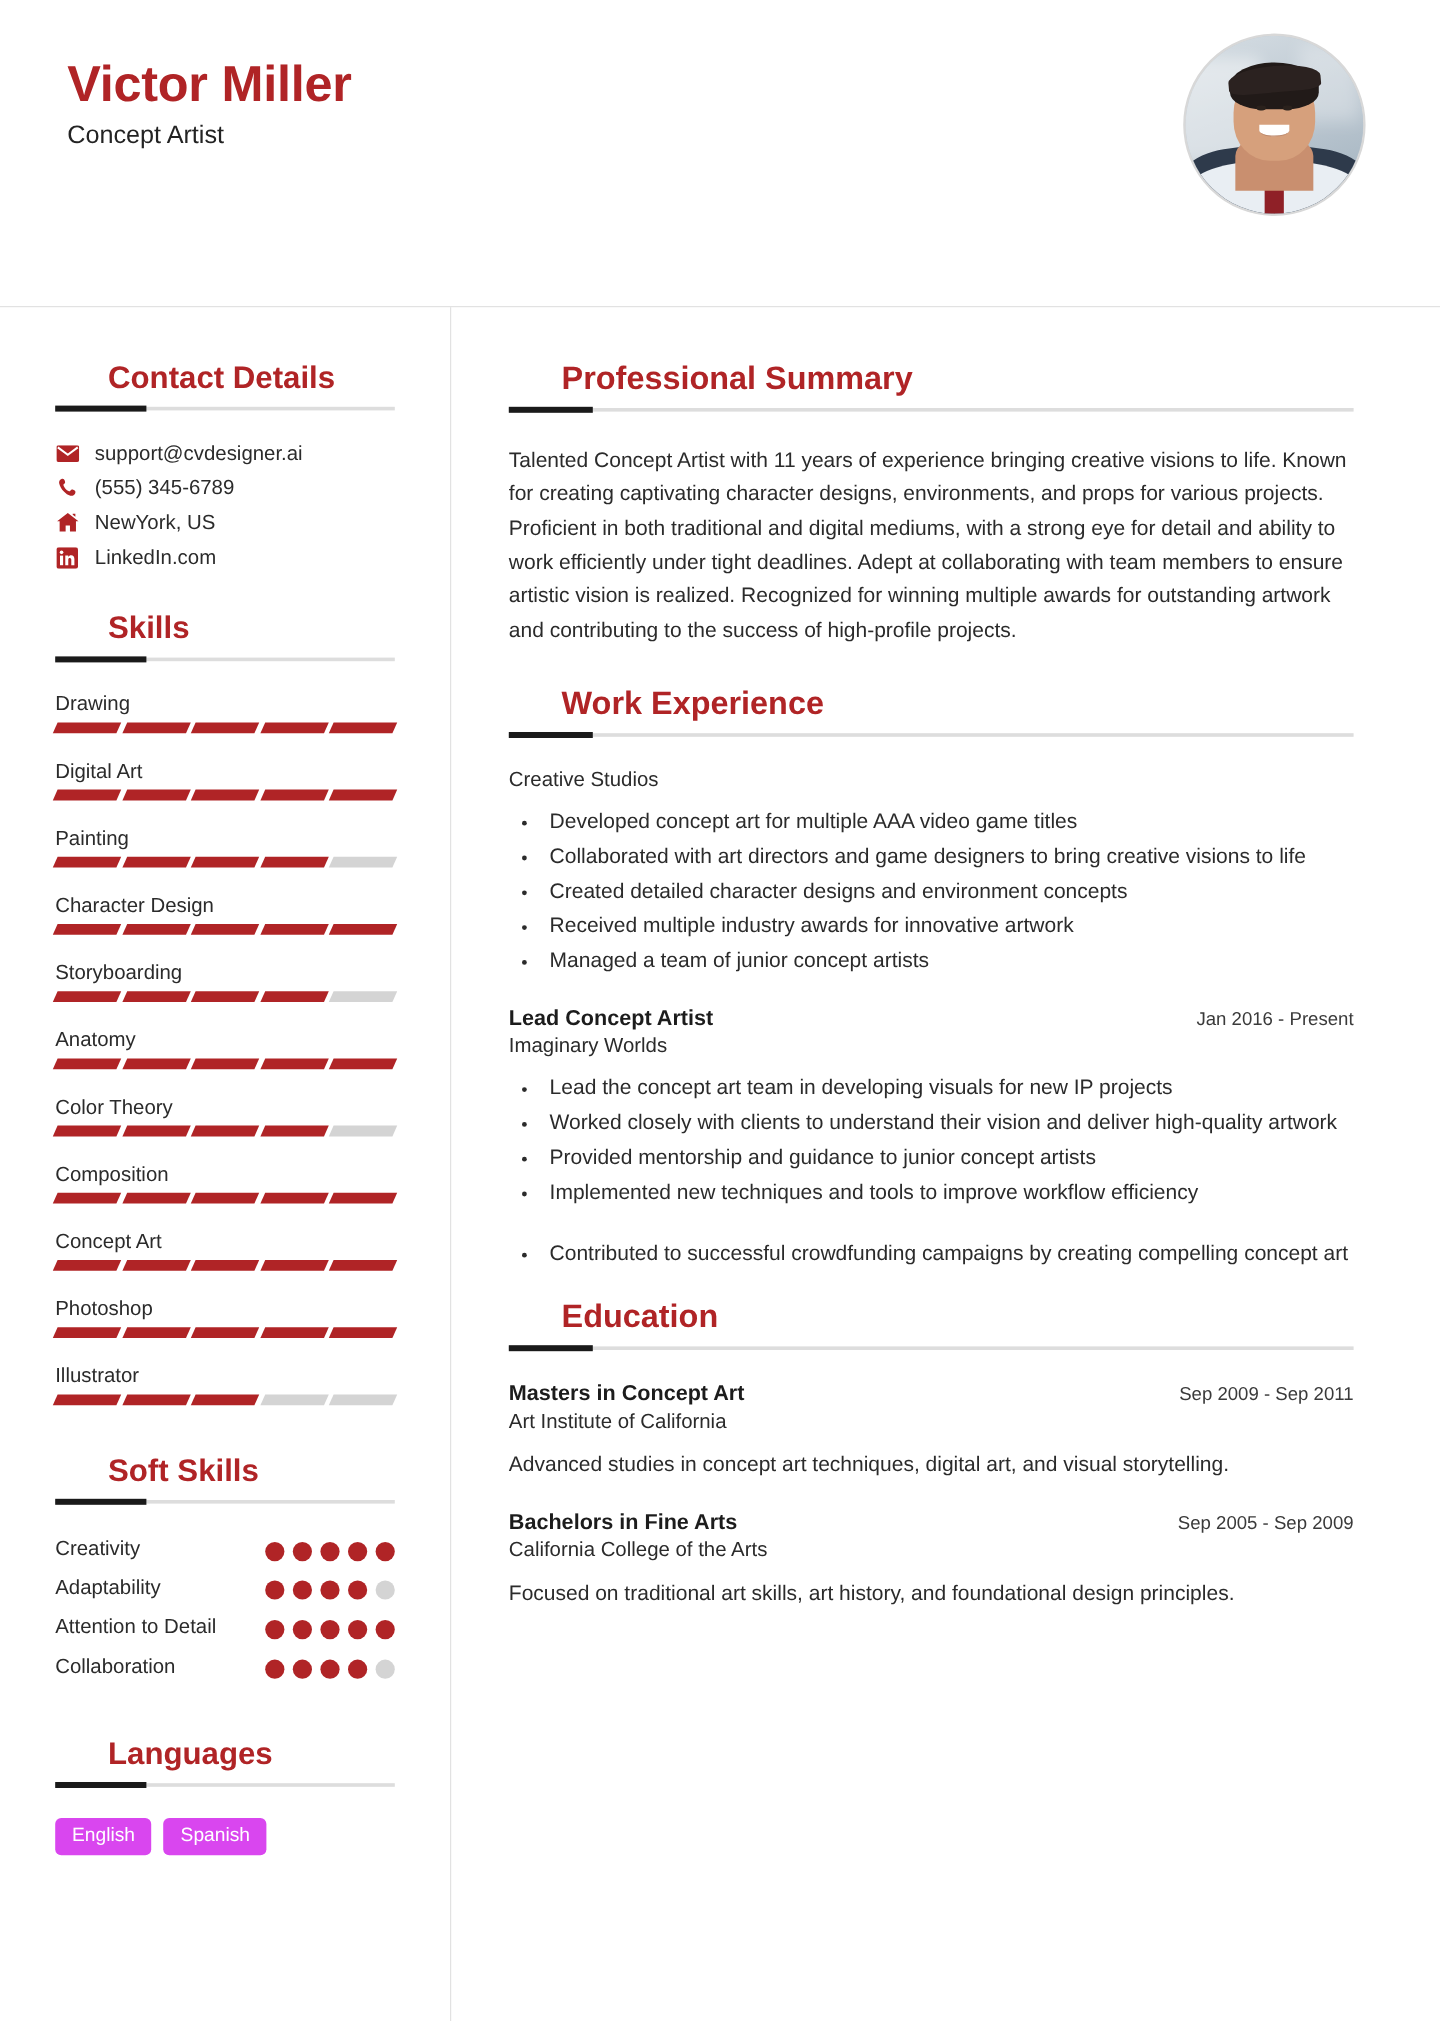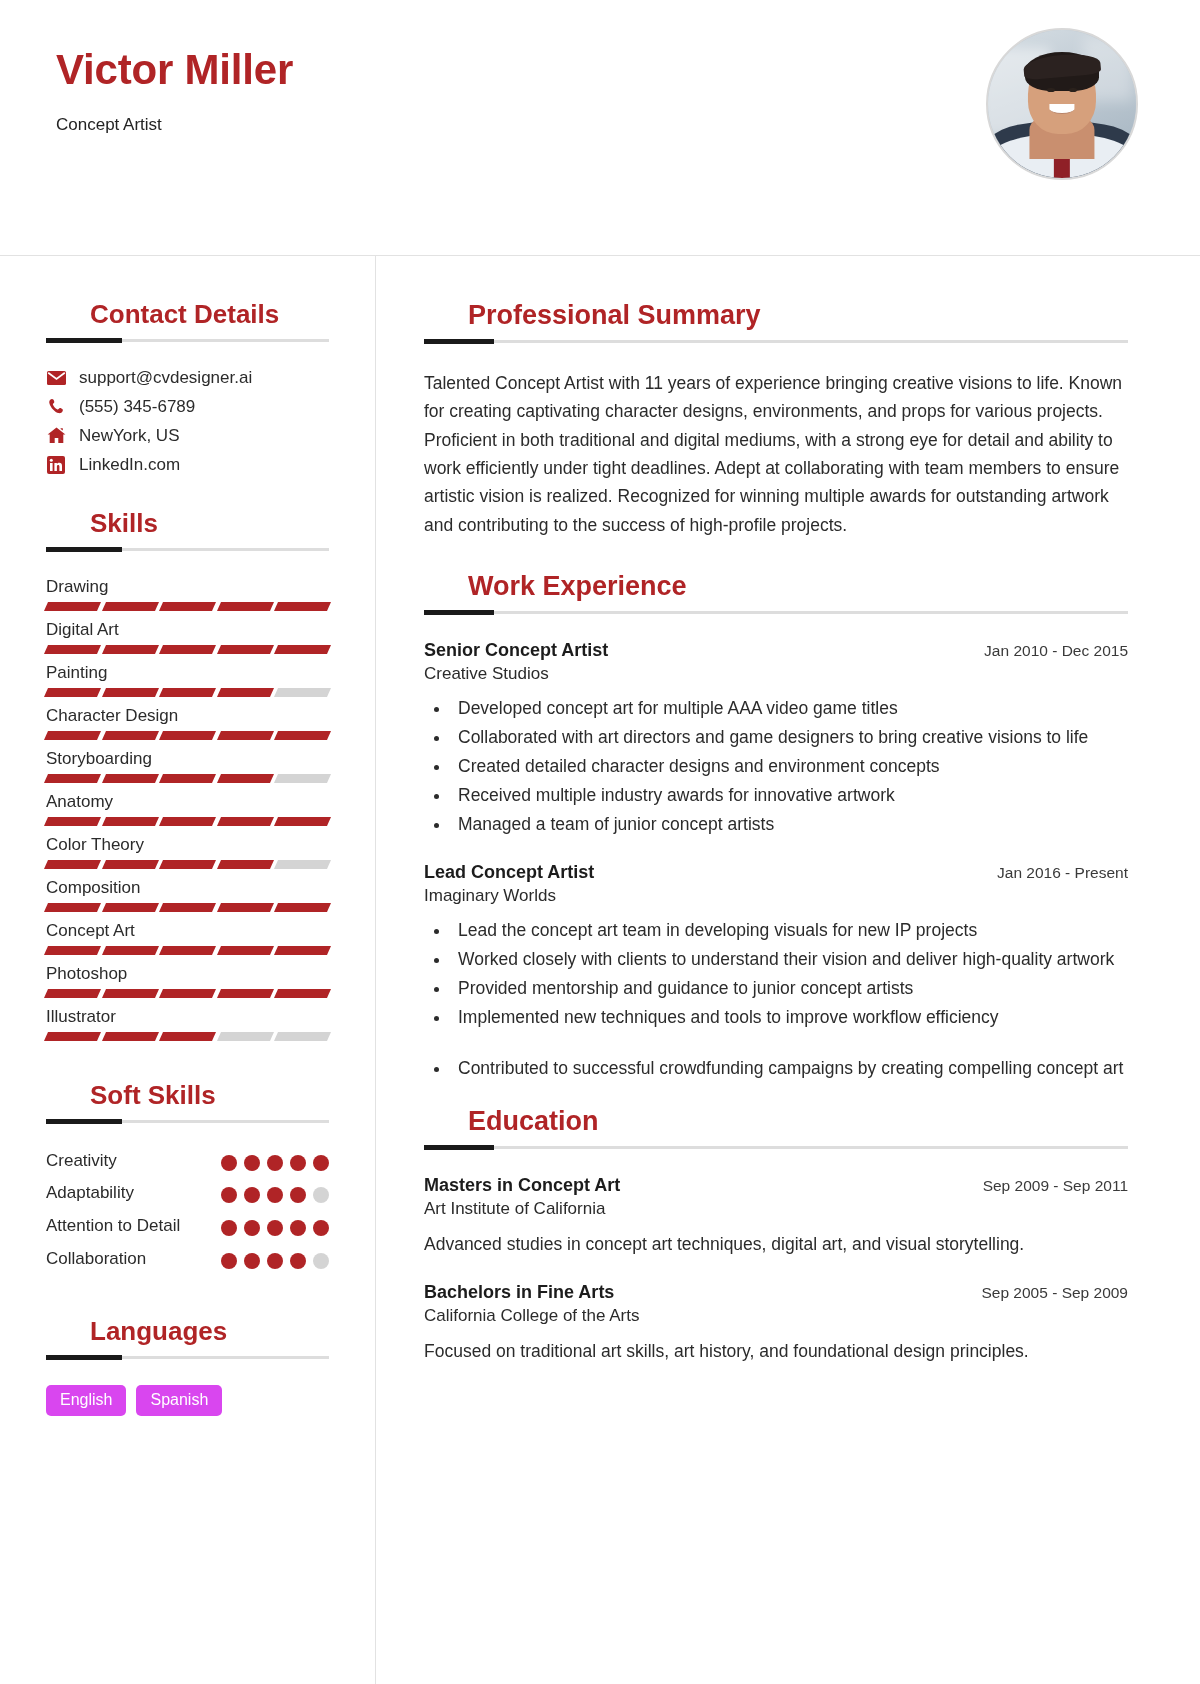--- a/index.html
+++ b/index.html
@@ -24,22 +24,22 @@
     border-bottom: 1px solid #e2e2e2;
   }
   .name {
     font-size: 42px;
     font-weight: bold;
     color: #b02426;
     letter-spacing: -0.2px;
     line-height: 1.12;
   }
   .job-title {
-    margin-top: 22px;
-    font-size: 17px;
+    margin-top: 8px;
+    font-size: 21px;
     color: #232323;
     font-weight: 400;
   }
   .avatar {
     position: absolute;
     top: 28px;
     right: 62px;
     width: 152px;
     height: 152px;
     border-radius: 50%;
@@ -121,21 +121,21 @@
     height: 20px;
     flex: 0 0 20px;
     display: flex;
     align-items: center;
     justify-content: center;
     color: #b02426;
   }
   .c-icon svg { display: block; }
 
   
-  .skill-row { margin-bottom: 9px; }
+  .skill-row { margin-bottom: 22px; }
   .skill-name {
     font-size: 17px;
     color: #2b2b2b;
     margin-bottom: 5px;
   }
   .skill-bar {
     display: flex;
     gap: 5px;
     height: 9px;
   }
@@ -492,24 +492,20 @@
         <div class="sect-title">Professional Summary</div>
         <div class="rule"></div>
         <p class="summary-text">Talented Concept Artist with 11 years of experience bringing creative visions to life. Known for creating captivating character designs, environments, and props for various projects. Proficient in both traditional and digital mediums, with a strong eye for detail and ability to work efficiently under tight deadlines. Adept at collaborating with team members to ensure artistic vision is realized. Recognized for winning multiple awards for outstanding artwork and contributing to the success of high-profile projects.</p>
       </div>
 
       <div class="sect-block">
         <div class="sect-title">Work Experience</div>
         <div class="rule"></div>
         <div id="work-list">
             <div class="entry">
-              <div class="entry-head">
-                <div class="entry-title">Senior Concept Artist</div>
-                <div class="entry-date">Jan 2010 - Dec 2015</div>
-              </div>
               <div class="entry-org">Creative Studios</div>
               <ul class="bullets">
                 <li>Developed concept art for multiple AAA video game titles</li>
                 <li>Collaborated with art directors and game designers to bring creative visions to life</li>
                 <li>Created detailed character designs and environment concepts</li>
                 <li>Received multiple industry awards for innovative artwork</li>
                 <li>Managed a team of junior concept artists</li>
               </ul>
             </div>
             <div class="entry">

